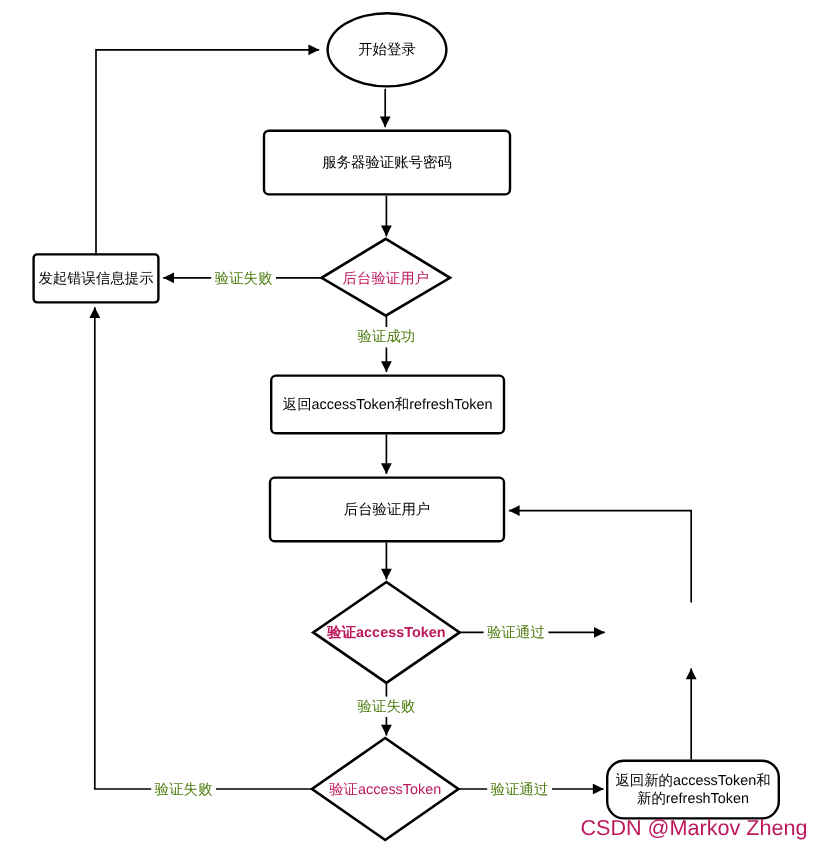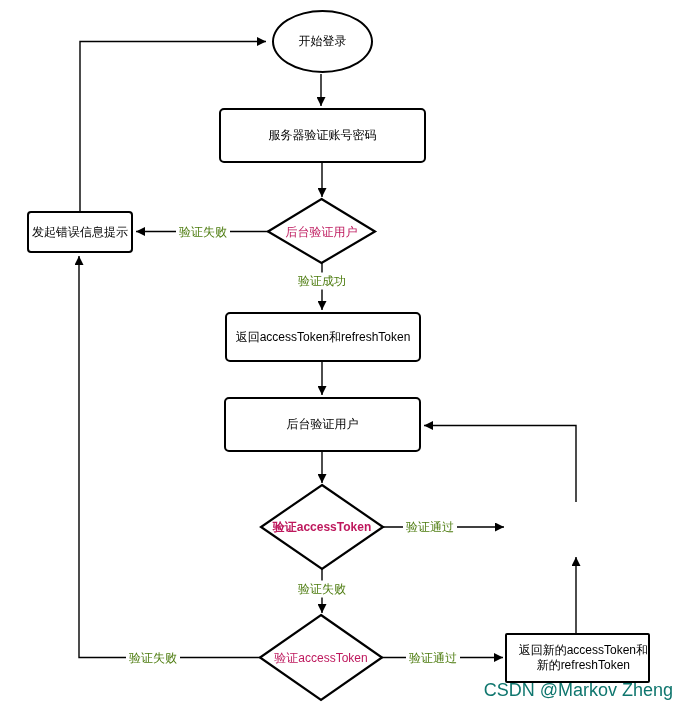--- a/index.html
+++ b/index.html
@@ -45,21 +45,21 @@
     background: #ffffff;
     padding: 0 3px;
     white-space: nowrap;
     z-index: 3;
   }
   .watermark {
     position: absolute;
     right: 13px;
     top: 680px;
     font-size: 18px;
-    color: #0f766e;
+    color: #be185d;
     z-index: 4;
     white-space: nowrap;
     text-align: center;
   }
 </style>
 </head>
 <body>
 
 <div class="canvas">
 
@@ -103,21 +103,21 @@
 
   <div class="node" style="left:225px; top:312px; width:196px; height:50px;">
     <span>返回accessToken和refreshToken</span>
   </div>
 
   <div class="node" style="left:224px; top:397px; width:197px; height:55px;">
     <span>后台验证用户</span>
   </div>
 
 
-  <div class="node" style="left:505px; top:633px; width:145px; height:50px; border-radius:2px;justify-content:flex-end;">
+  <div class="node" style="left:505px; top:633px; width:145px; height:50px; border-radius:15px;">
     <span class="multiline">
       <span>返回新的accessToken和</span>
       <span>新的refreshToken</span>
     </span>
   </div>
 
   <div class="dlabel" style="left:321.5px; top:231.5px;">后台验证用户</div>
   <div class="dlabel" style="left:322px; top:527px;font-weight:bold;">验证accessToken</div>
   <div class="dlabel" style="left:321px; top:657.5px;">验证accessToken</div>
 

